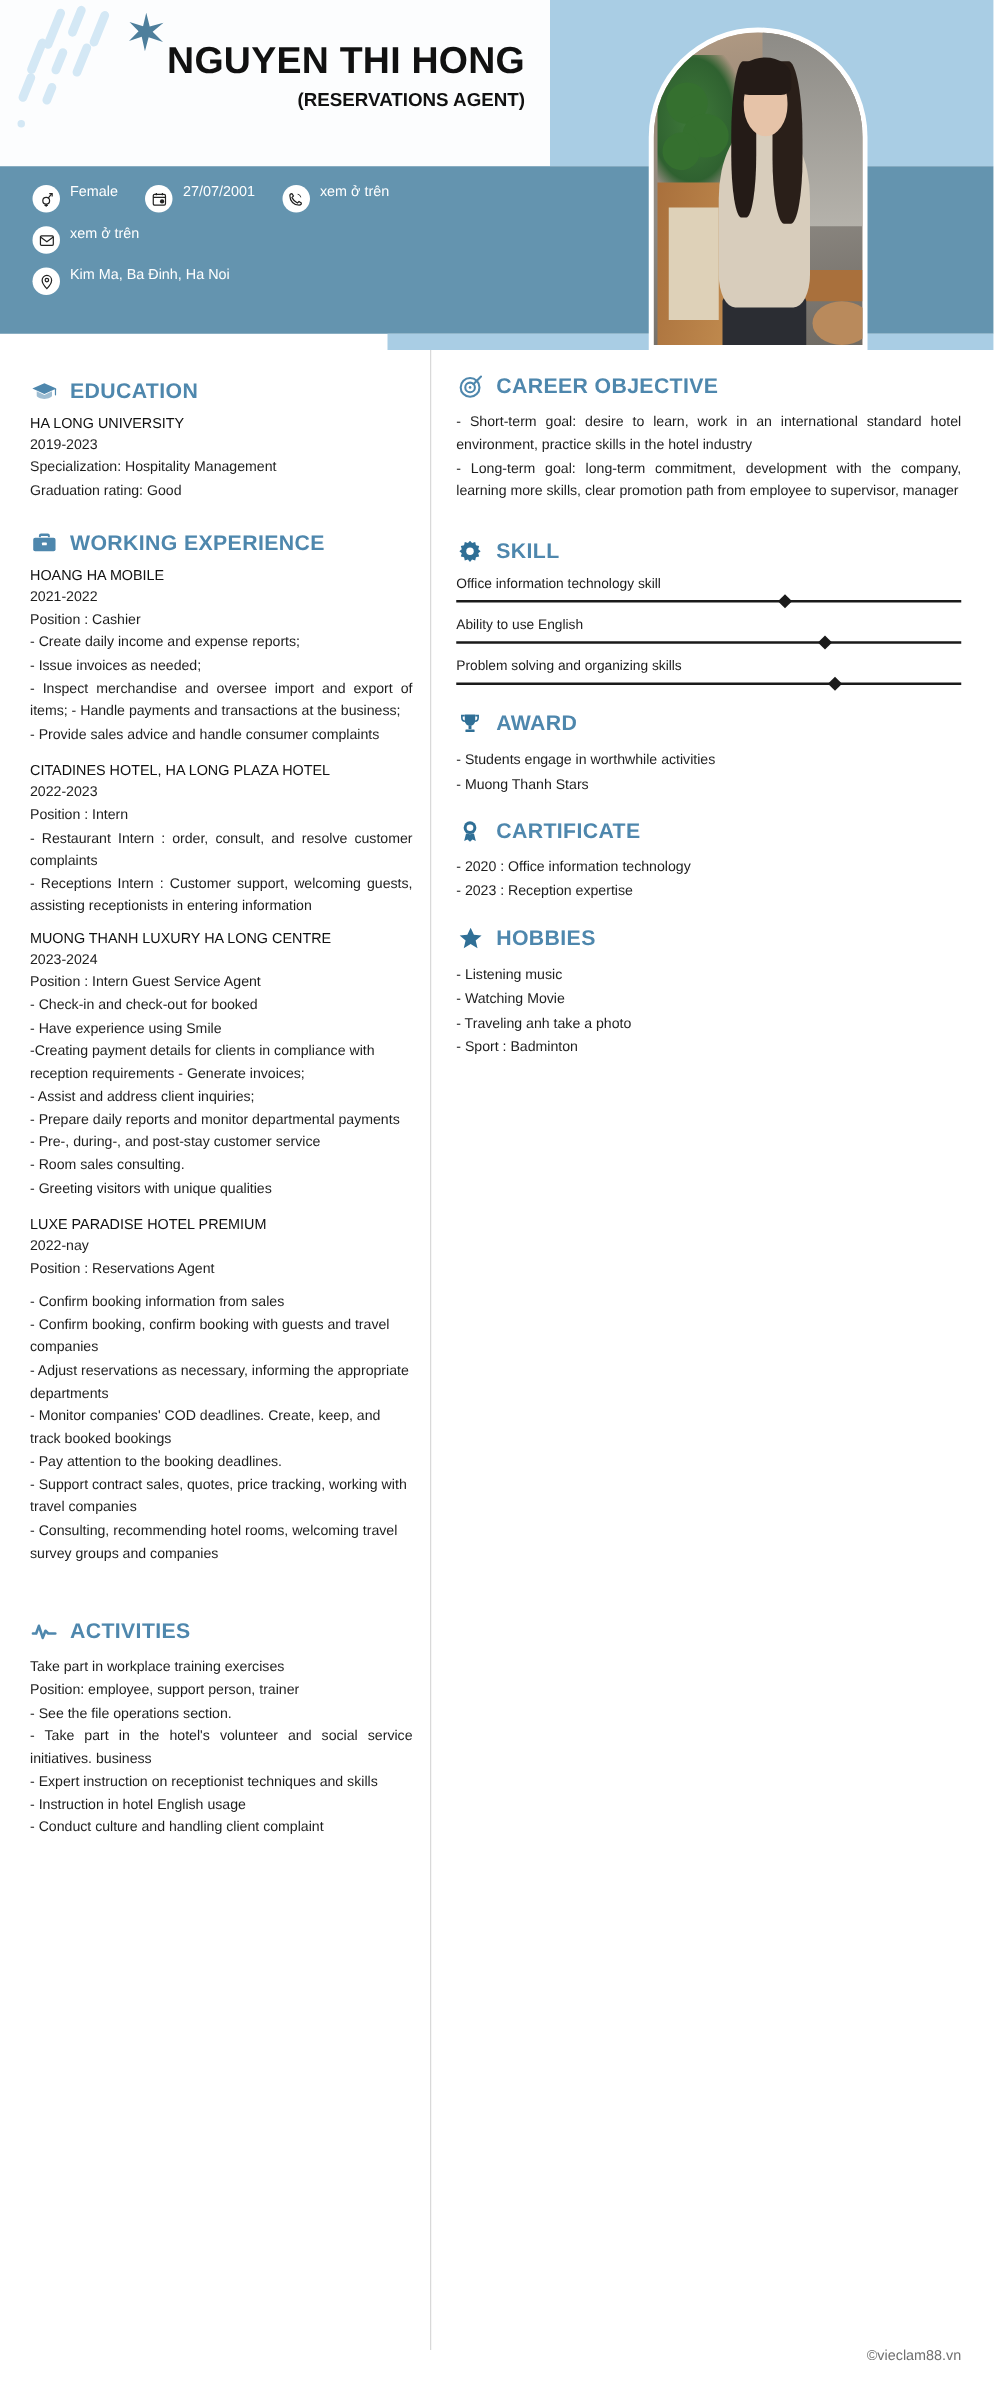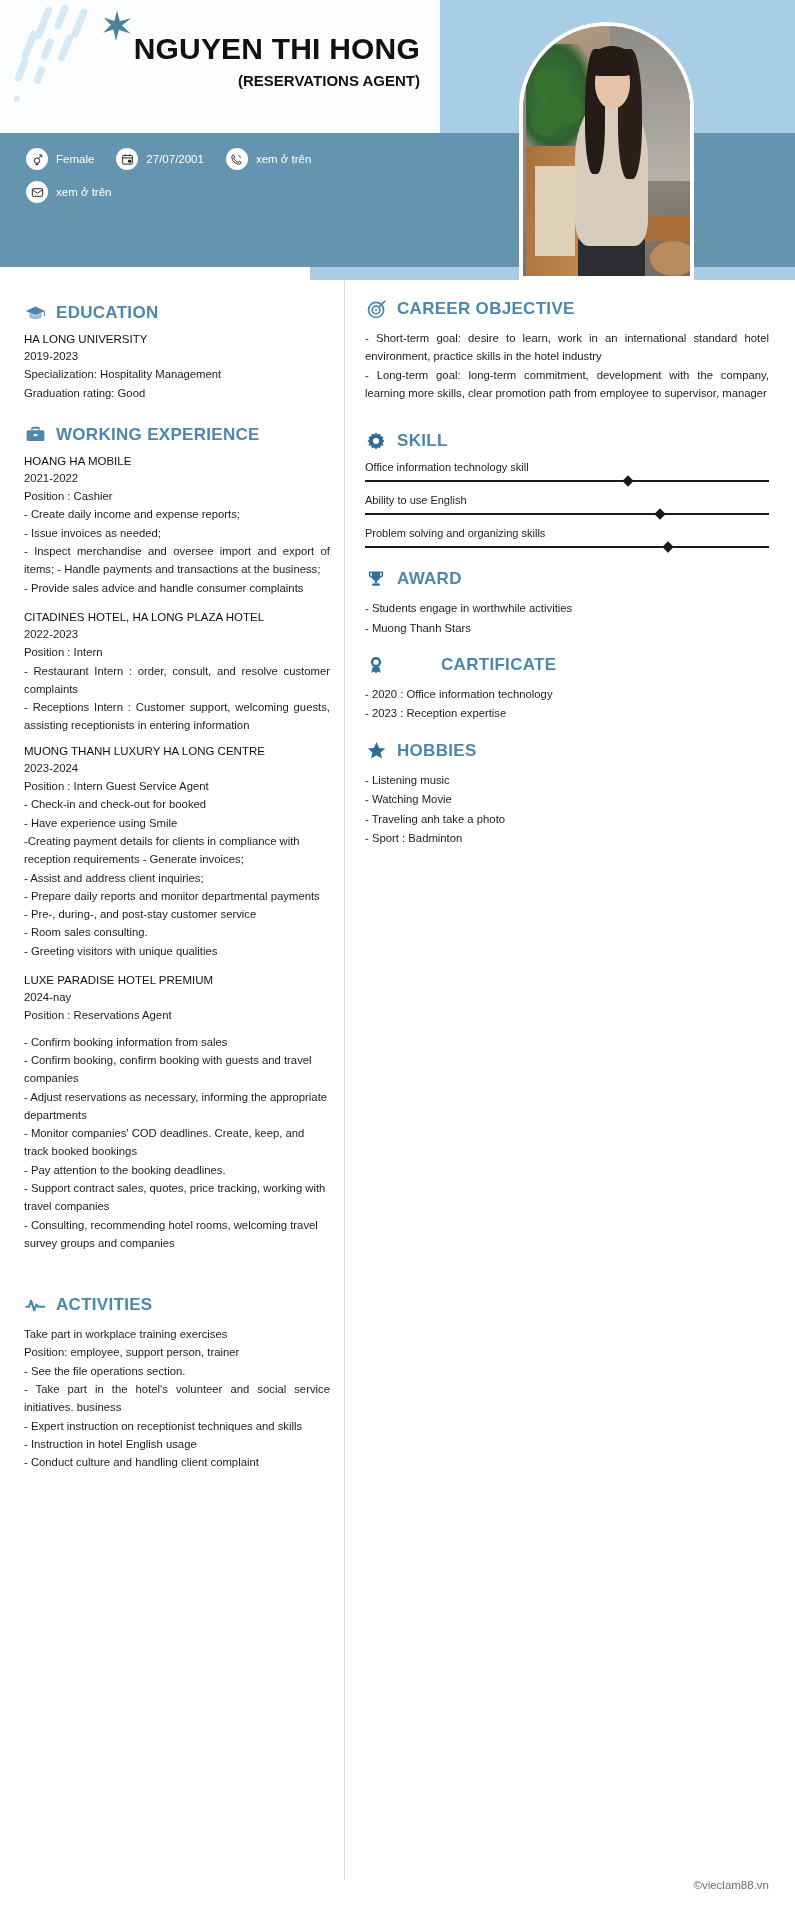--- a/index.html
+++ b/index.html
@@ -102,21 +102,20 @@
     width: 400px;
     color: #ffffff;
   }
   .contact-row {
     display: flex;
     align-items: center;
     margin-bottom: 11px;
   }
   .contact-item {
     display: flex;
-    align-items: center;
     margin-right: 22px;
   }
   .cicon {
     width: 22px; height: 22px;
     border-radius: 50%;
     background: #ffffff;
     display: flex; align-items: center; justify-content: center;
     margin-right: 8px;
     flex: 0 0 auto;
   }
@@ -325,20 +324,31 @@
       </div>
       <div class="contact-row">
         <div class="contact-item">
           <span class="cicon">
             <svg width="13" height="13" viewBox="0 0 24 24" fill="none" stroke="#222" stroke-width="1.8">
               <rect x="2.5" y="5" width="19" height="14" rx="1.5"></rect>
               <path d="M2.5 6.5 L12 13.5 L21.5 6.5"></path>
             </svg>
           </span>
           <span class="ctext">xem ở trên</span>
+        </div>
+      </div>
+      <div class="contact-row">
+        <div class="contact-item">
+          <span class="cicon">
+            <svg width="13" height="13" viewBox="0 0 24 24" fill="none" stroke="#222" stroke-width="1.8">
+              <path d="M12 22 C12 22 19 14.8 19 9.6 C19 5.6 15.9 2.5 12 2.5 C8.1 2.5 5 5.6 5 9.6 C5 14.8 12 22 12 22 Z"></path>
+              <circle cx="12" cy="9.4" r="2.6"></circle>
+            </svg>
+          </span>
+          <span class="ctext">Kim Ma, Ba Đinh, Ha Noi</span>
         </div>
       </div>
     </div>
 
     <div class="photo-frame">
       <div class="photo-inner">
         <div class="ph-bg"></div>
         <div class="ph-wall"></div>
         <div class="ph-plant"></div>
         <div class="ph-leaf" style="left:6%; top:16%; width:20%; height:13%; transform:rotate(-22deg);"></div>
@@ -419,21 +429,21 @@
         <div class="line">- Prepare daily reports and monitor departmental payments</div>
         <div class="line">- Pre-, during-, and post-stay customer service</div>
         <div class="line"> - Room sales consulting.</div>
         <div class="line">- Greeting visitors with unique qualities</div>
       </div>
 
       <div class="spacer"></div>
 
       <div>
         <div class="job-name tight">LUXE PARADISE HOTEL PREMIUM</div>
-        <div class="line">2024-nay</div>
+        <div class="line">2022-nay</div>
         <div class="line">Position : Reservations Agent</div>
         <div class="spacer-sm"></div>
         <div class="line">- Confirm booking information from sales</div>
         <div class="line">- Confirm booking, confirm booking with guests and travel companies</div>
         <div class="line">- Adjust reservations as necessary, informing the appropriate departments</div>
         <div class="line">- Monitor companies' COD deadlines. Create, keep, and track booked bookings</div>
         <div class="line">- Pay attention to the booking deadlines.</div>
         <div class="line">- Support contract sales, quotes, price tracking, working with travel companies</div>
         <div class="line">- Consulting, recommending hotel rooms, welcoming travel survey groups and companies</div>
       </div>
@@ -508,21 +518,21 @@
             <path d="M17 4.2 H19.8 V6.2 A3.4 3.4 0 0 1 16.6 9.6" fill="none" stroke="#2f6f96" stroke-width="1.6"></path>
             <rect x="10.6" y="13.6" width="2.8" height="3.6"></rect>
             <rect x="7.6" y="17.4" width="8.8" height="2.6" rx="0.6"></rect>
           </svg>
         </span>
         <span class="sec-title">AWARD</span>
       </div>
       <div class="r-line">- Students engage in worthwhile activities</div>
       <div class="r-line">- Muong Thanh Stars</div>
 
-      <div class="sec-head" style="margin-top:16px;gap:44px;">
+      <div class="sec-head" style="margin-top:16px;">
         <span class="sec-icon">
           <svg width="20" height="20" viewBox="0 0 24 24" fill="#2f6f96">
             <circle cx="12" cy="8.6" r="6.1"></circle>
             <circle cx="12" cy="8.6" r="3.2" fill="#ffffff"></circle>
             <path d="M8.2 14.2 L6.4 21.4 L9.6 19.8 L12 22 L12 14.8 Z"></path>
             <path d="M15.8 14.2 L17.6 21.4 L14.4 19.8 L12 22 L12 14.8 Z"></path>
           </svg>
         </span>
         <span class="sec-title">CARTIFICATE</span>
       </div>

